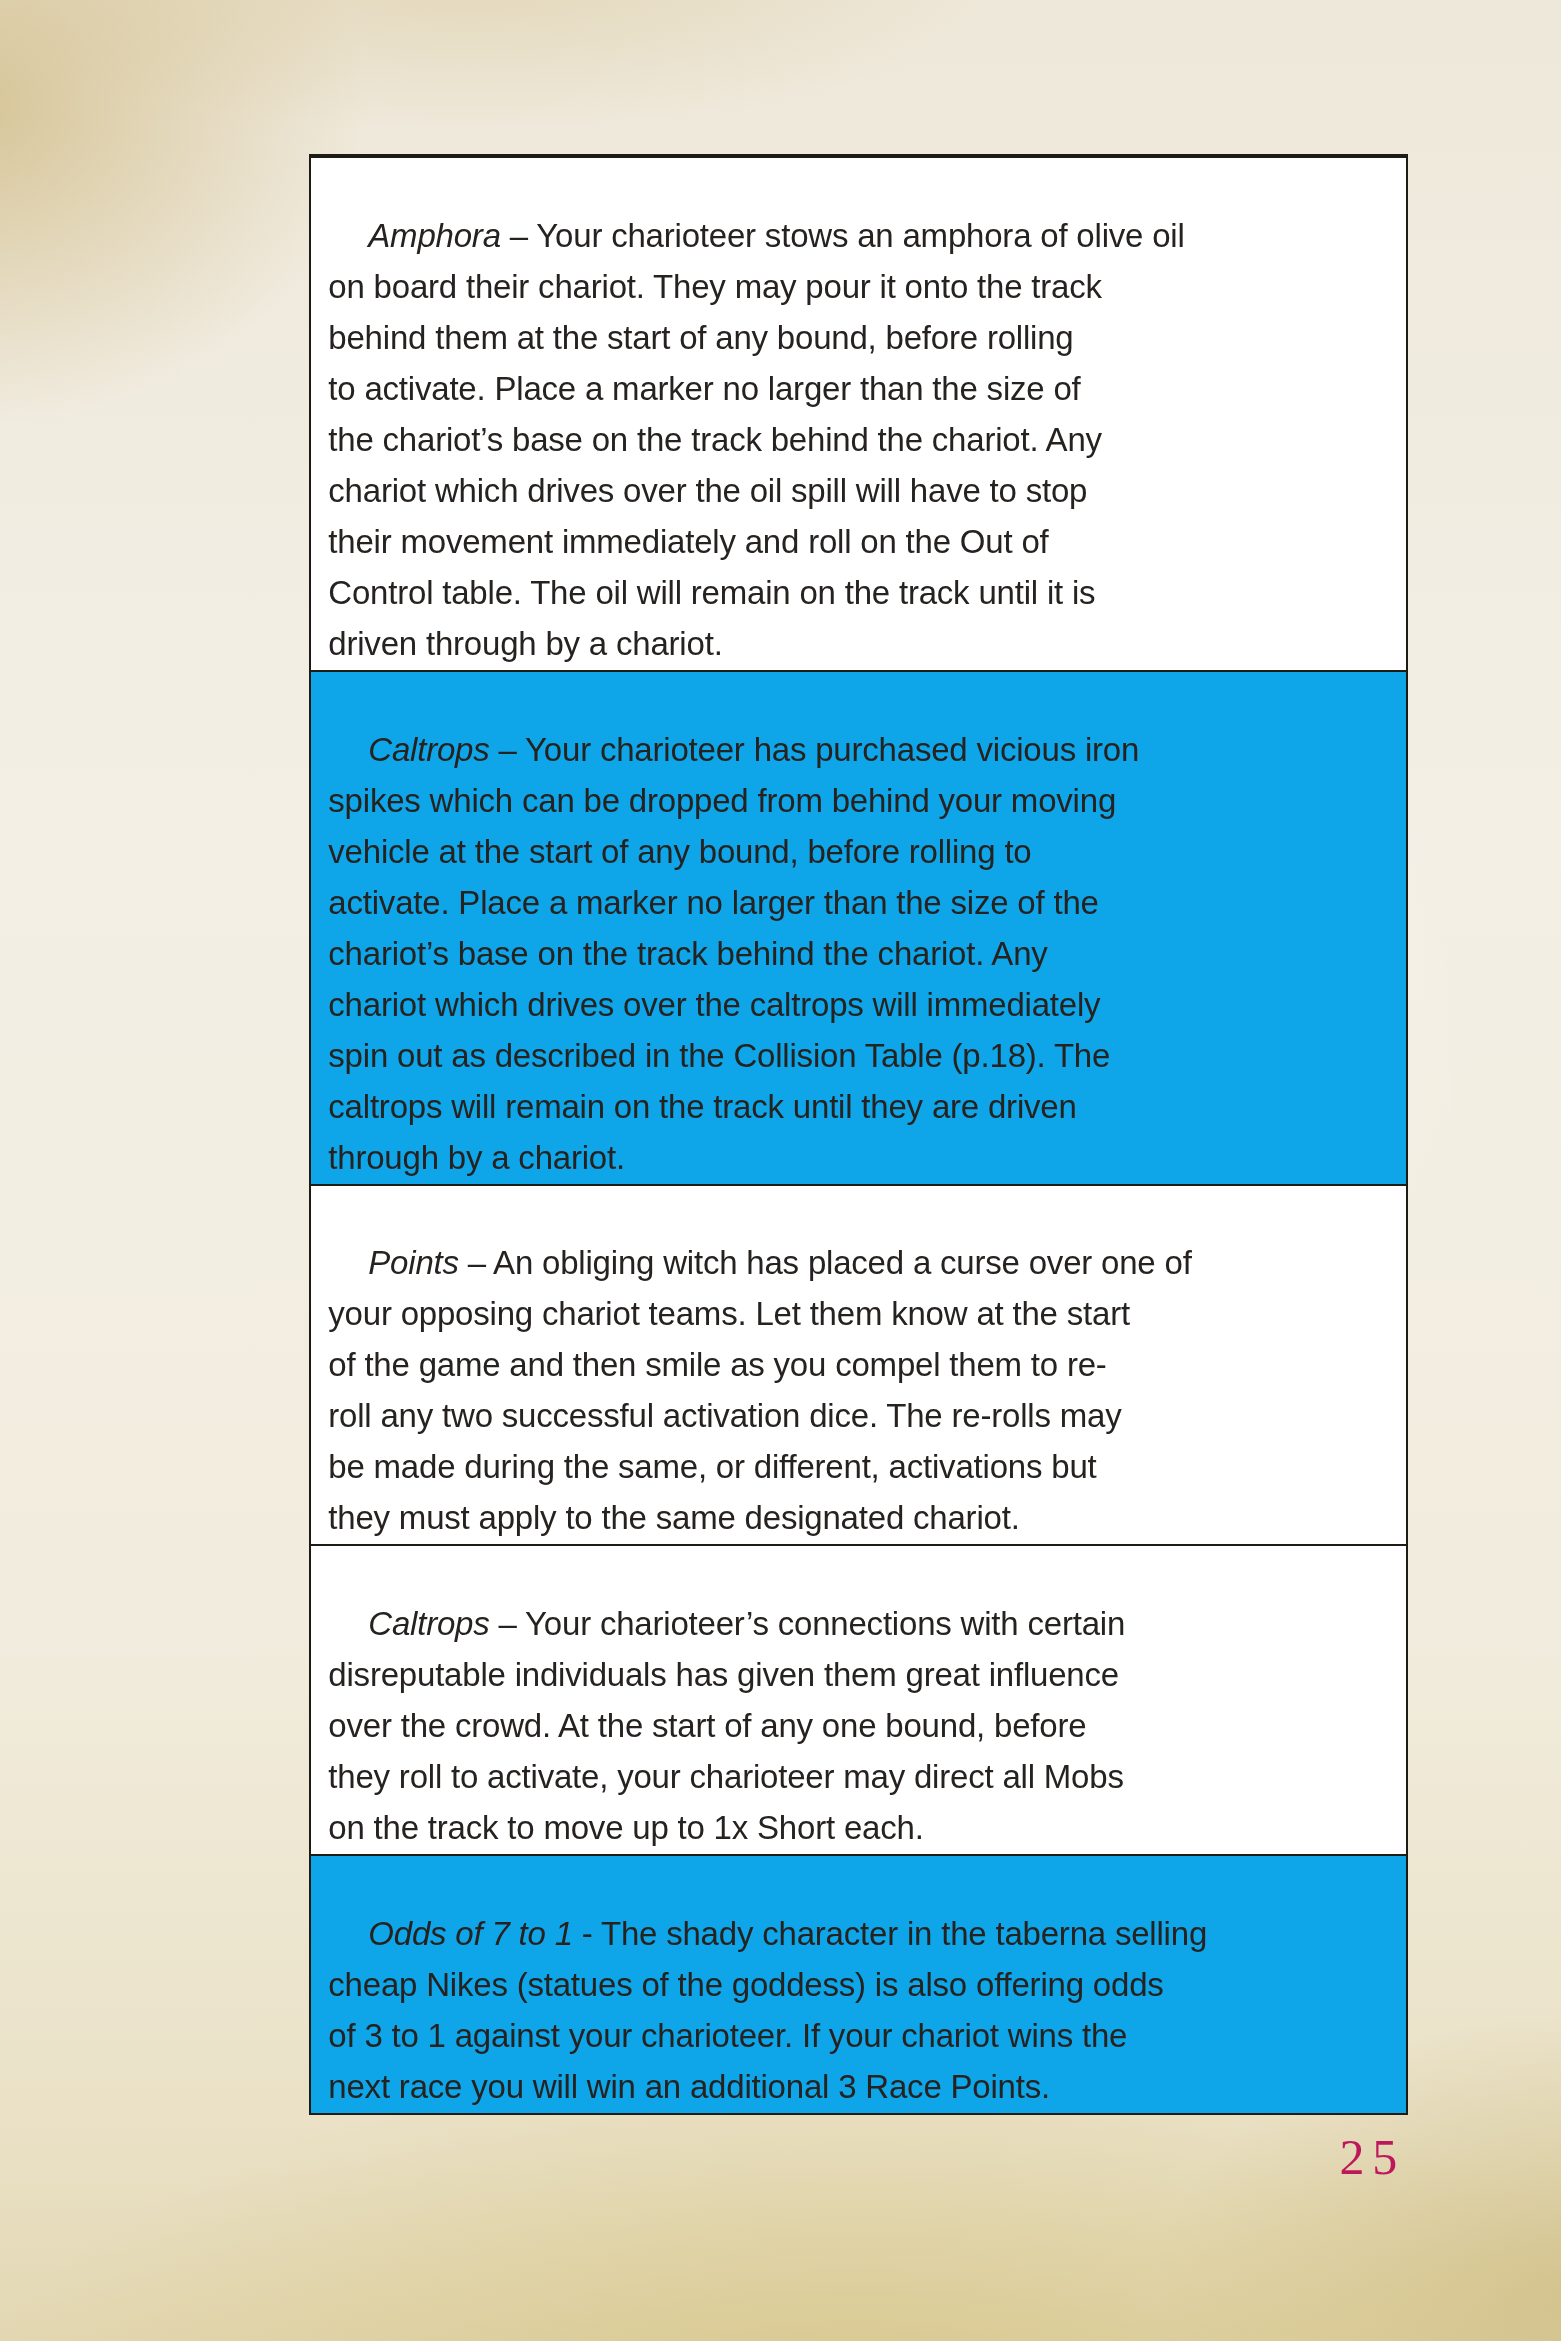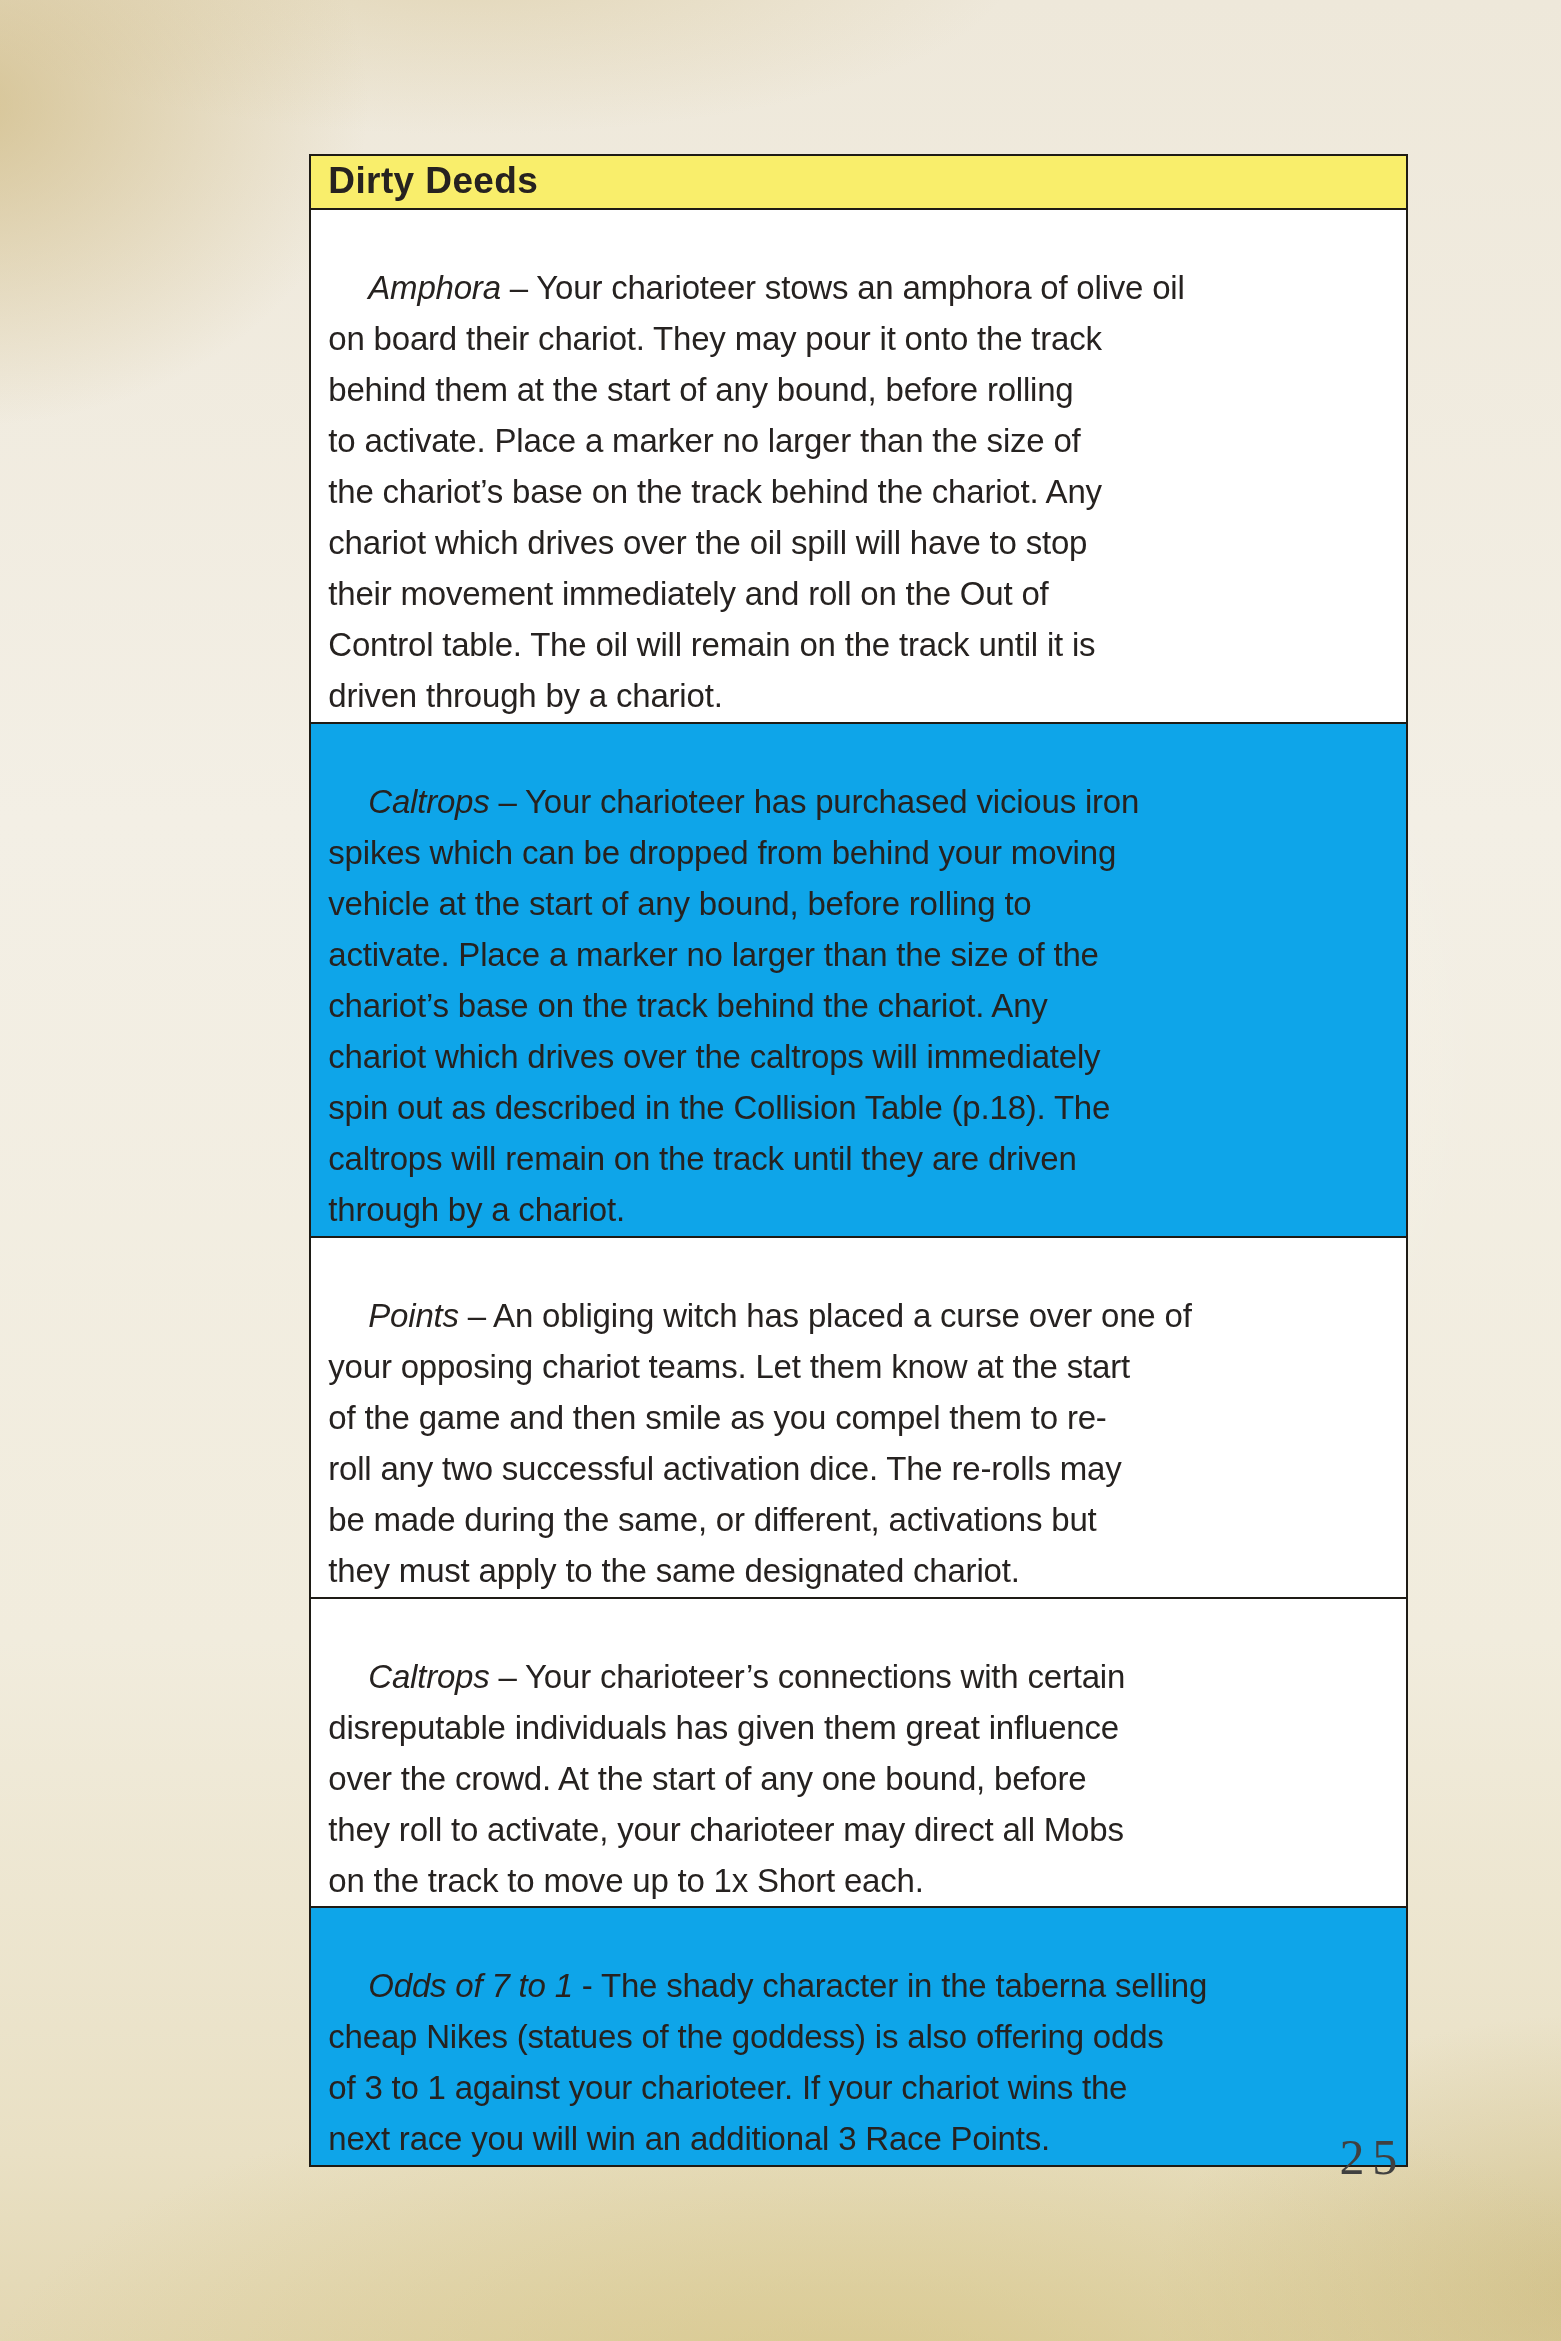--- a/index.html
+++ b/index.html
@@ -58,29 +58,28 @@
   }
 
   .page-number {
     position: absolute;
     top: 2132px;
     right: 156px;
     font-family: "Liberation Serif", serif;
     font-size: 50px;
     line-height: 50px;
     letter-spacing: 7.8px;
-    color: #404040;
+    color: #be185d;
   }
 </style>
 </head>
 <body>
 
 <div class="rules-table">
 
-  <div class="table-header">Dirty Deeds</div>
 
   <div class="section white">
     <span class="lead">Amphora</span><span> – Your charioteer stows an amphora of olive oil
 on board their chariot. They may pour it onto the track
 behind them at the start of any bound, before rolling
 to activate. Place a marker no larger than the size of
 the chariot’s base on the track behind the chariot. Any
 chariot which drives over the oil spill will have to stop
 their movement immediately and roll on the Out of
 Control table. The oil will remain on the track until it is

